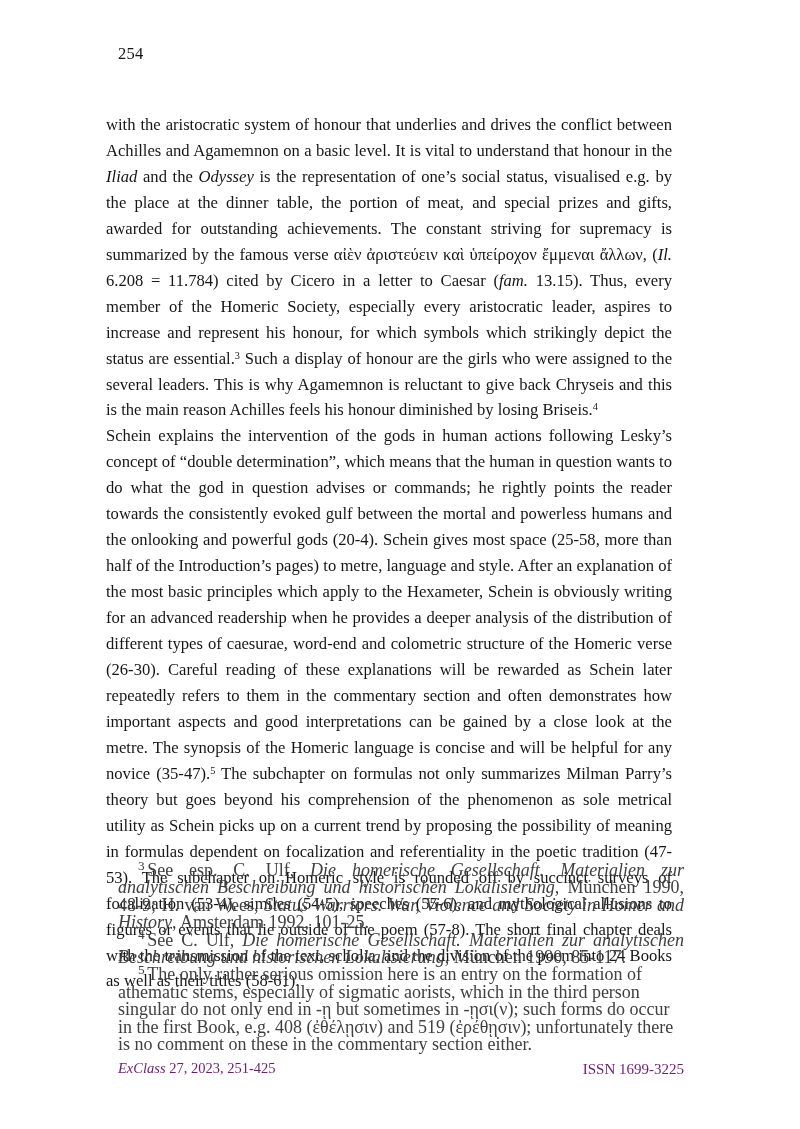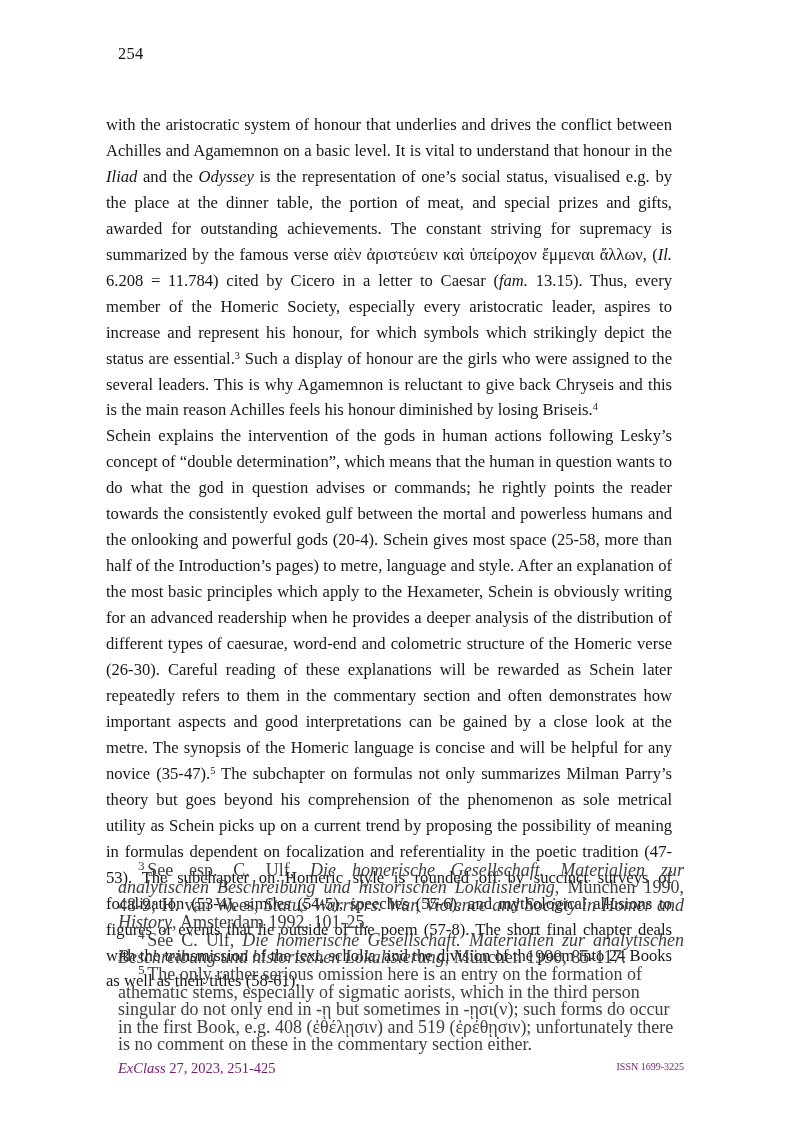--- a/index.html
+++ b/index.html
@@ -117,21 +117,21 @@
   }
   .footer-left {
     position: absolute;
     left: 0;
     top: 0;
   }
   .footer-right {
     position: absolute;
     right: 0;
     top: 1px;
-    font-size: 10px;
+    font-size: 15px;
   }
 </style>
 </head>
 <body>
 
 <div class="page">
 
   <div class="running-head">
     <span class="folio">254</span>
   </div>

